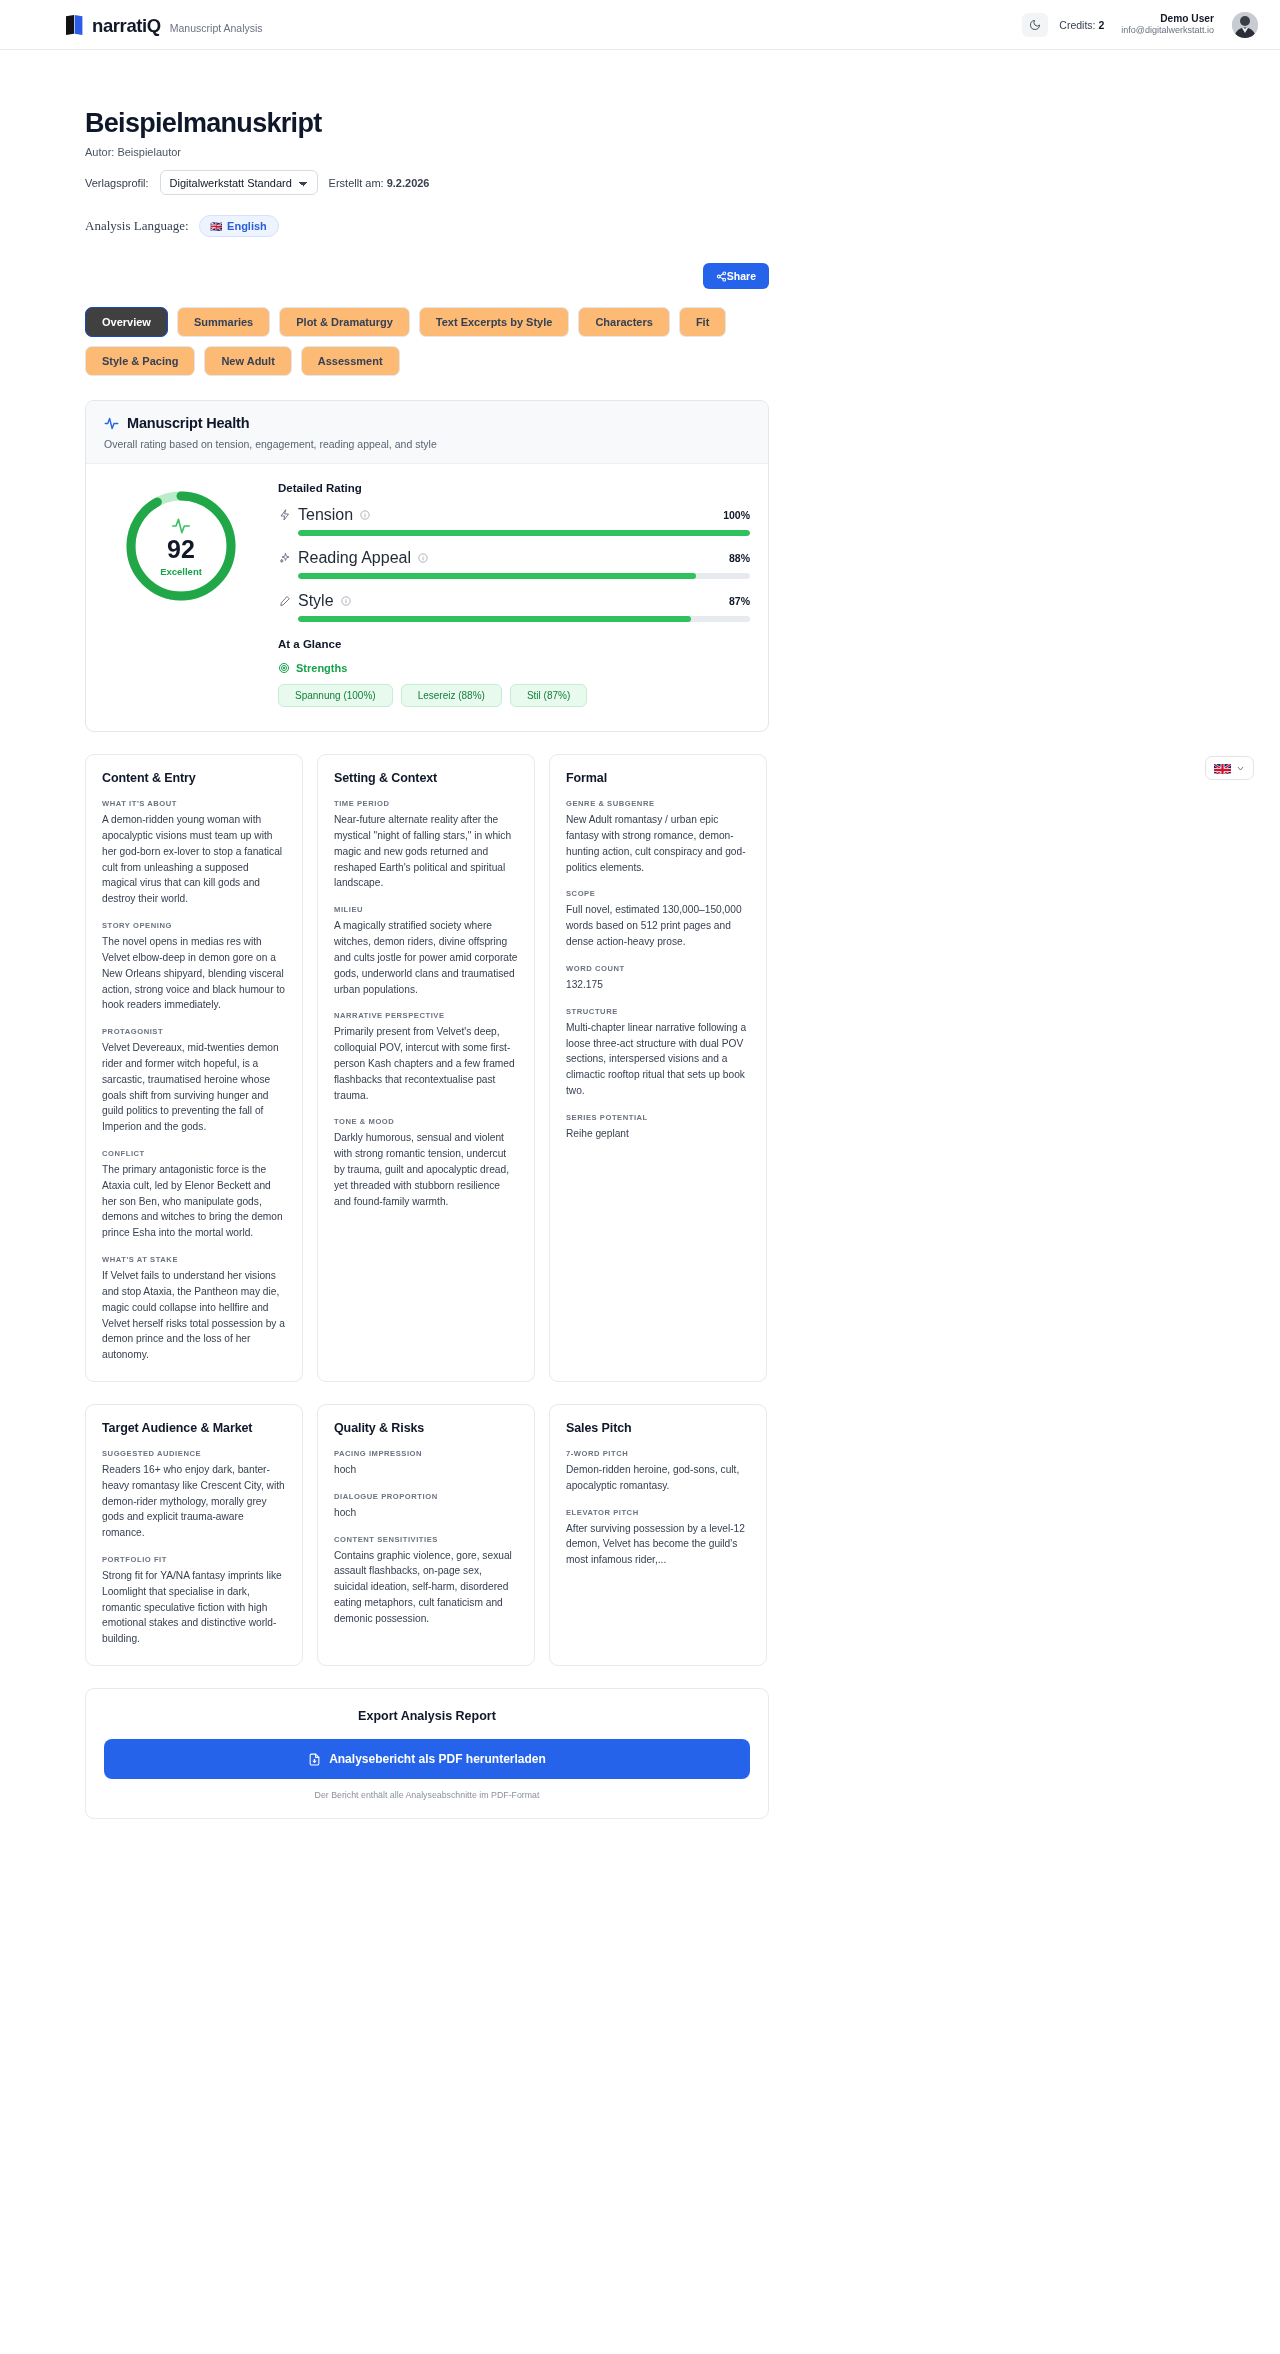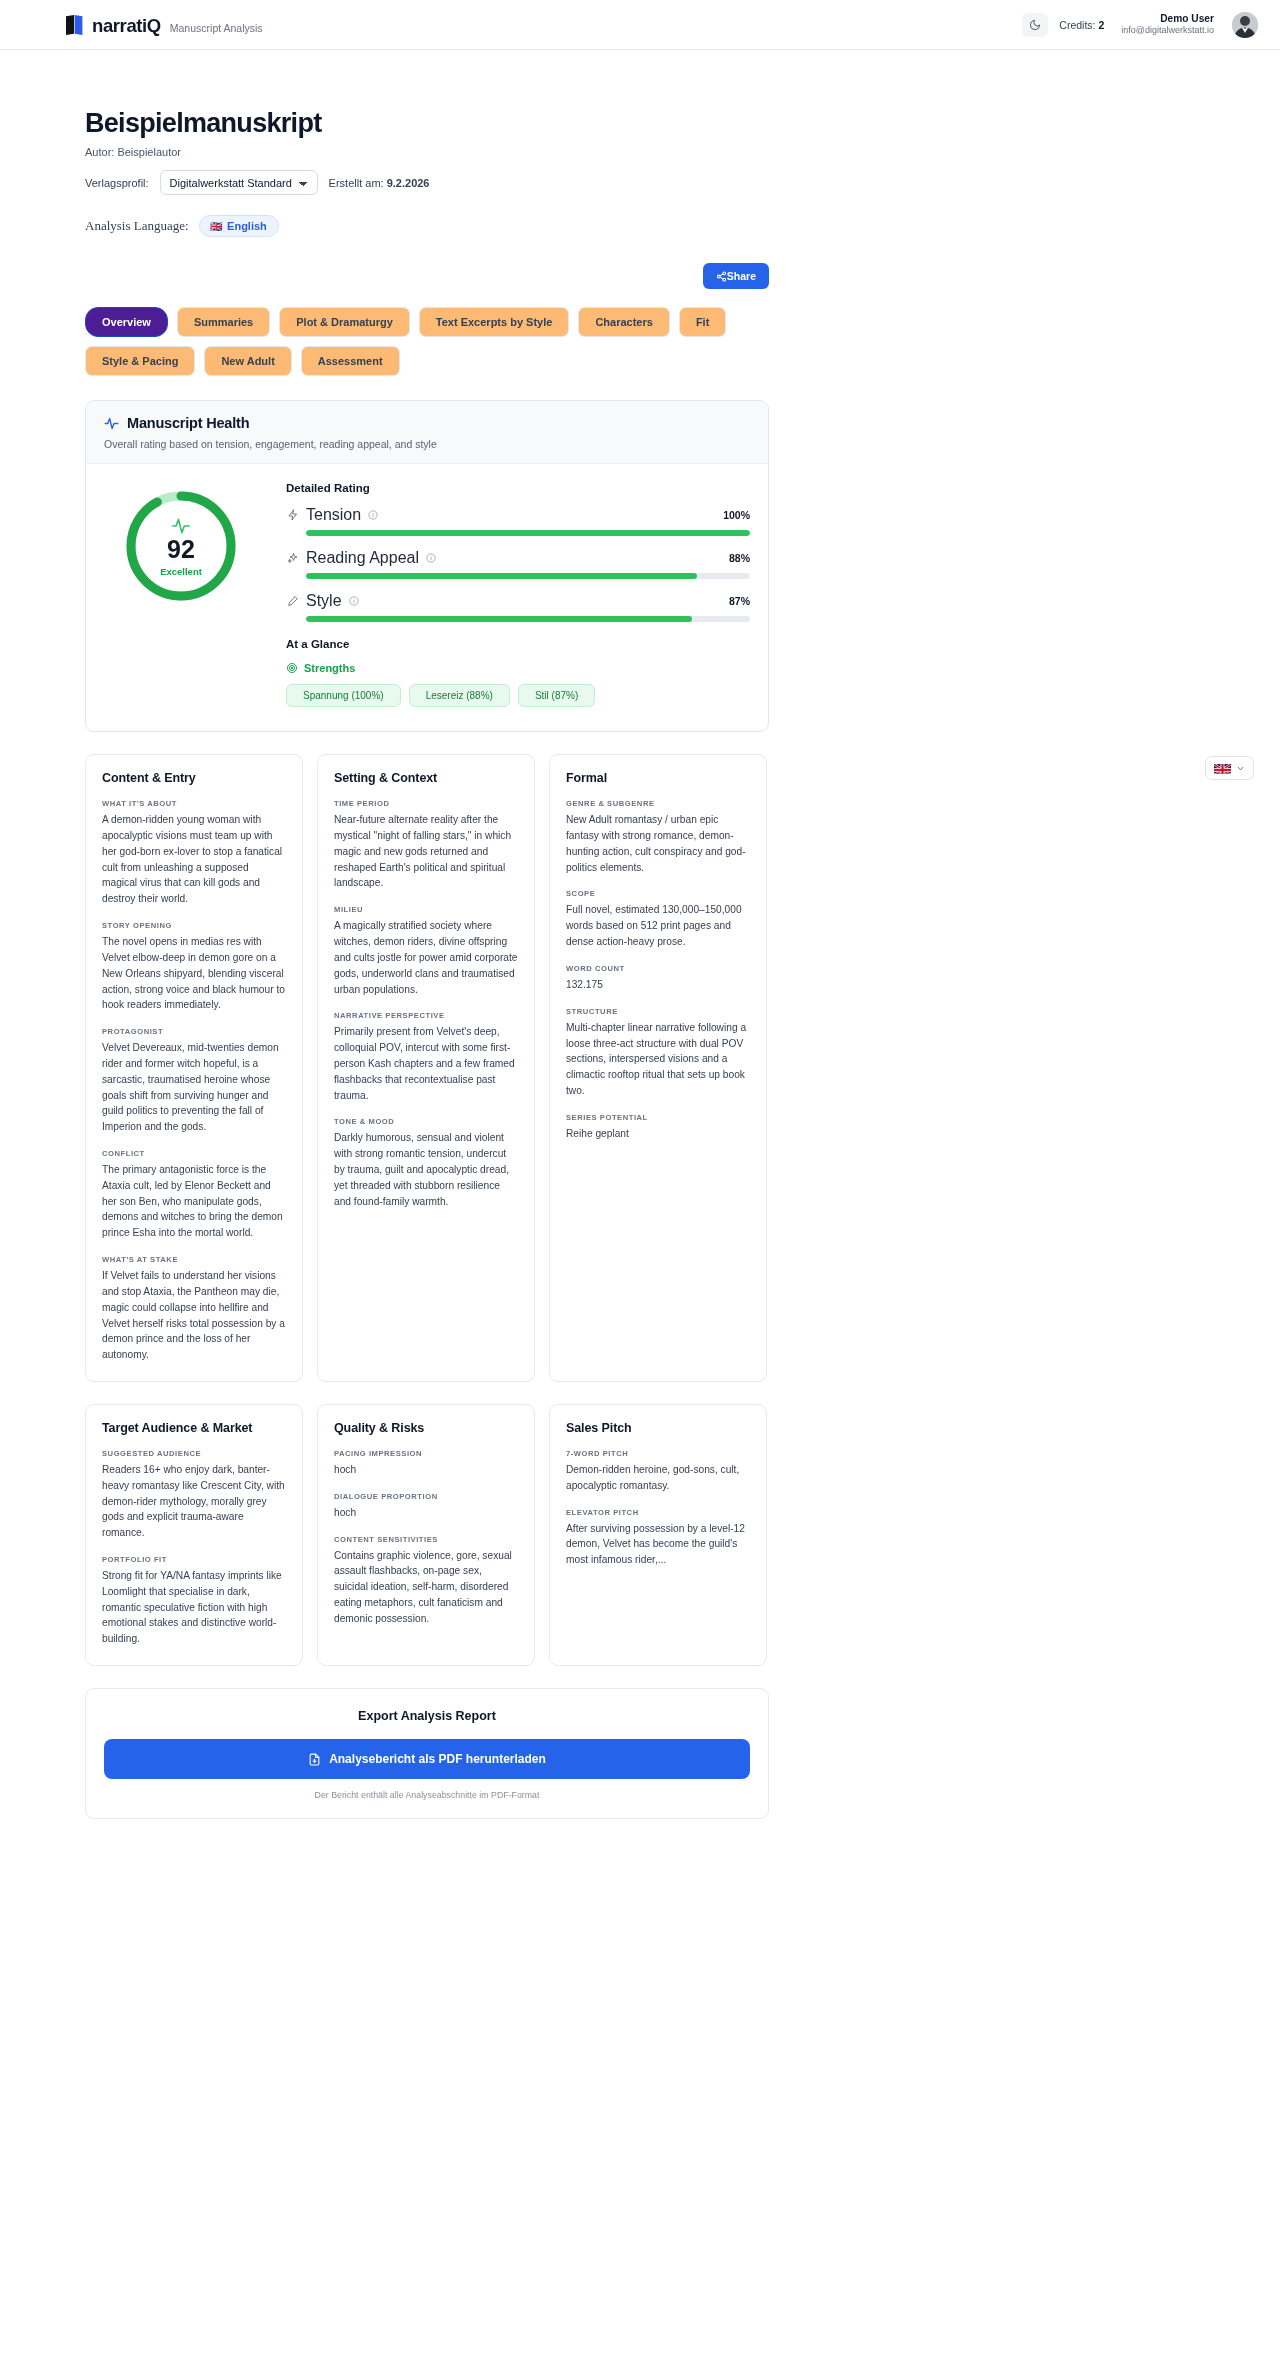--- a/index.html
+++ b/index.html
@@ -95,21 +95,21 @@
     padding: 7px 13px; cursor: pointer;
   }
 
   
   .tabs { display: flex; flex-wrap: wrap; gap: 9px; margin-top: 18px; }
   .tab {
     font-family: inherit; font-size: 11px; font-weight: 600; color: #344054;
     background: #fdba74; border: 1px solid #e3e6ea; border-radius: 7px;
     padding: 8px 16px; cursor: pointer; white-space: nowrap;
   }
-  .tab.active { background: #4c1d95; border-color: #1849c6; color: #fff; border-radius: 13px; }
+  .tab.active { background: #404040; border-color: #1849c6; color: #fff; }
 
   
   .health-card {
     margin-top: 24px; border: 1px solid #e3e6ea; border-radius: 9px;
     background: #fff; overflow: hidden;
   }
   .health-head { background: #f7f9fb; padding: 14px 18px 13px; border-bottom: 1px solid #eceff2; }
   .health-title { display: flex; align-items: center; gap: 8px; }
   .health-title h2 { font-size: 14.5px; font-weight: 700; color: #0f172a; letter-spacing: -0.2px; }
   .health-sub { font-size: 10.5px; color: #5b6472; margin-top: 7px; }
@@ -120,21 +120,21 @@
   .gauge { width: 116px; height: 116px; position: relative; }
   .gauge svg { display: block; }
   .gauge-inner {
     position: absolute; inset: 0; display: flex; flex-direction: column;
     align-items: center; justify-content: center; gap: 0;
   }
   .gauge-ico { margin-bottom: 1px; }
   .gauge-score { font-size: 25px; font-weight: 700; color: #111827; line-height: 1; }
   .gauge-label { font-size: 9.5px; font-weight: 600; color: #16a34a; margin-top: 4px; }
 
-  .ratings { flex: 1; min-width: 0; margin-left: 8px; }
+  .ratings { flex: 1; min-width: 0; }
   .ratings h3 { font-size: 11.5px; font-weight: 700; color: #0f172a; margin-bottom: 12px; }
 
   .rate-row { margin-bottom: 13px; }
   .rate-top { display: flex; align-items: center; gap: 7px; }
   .rate-ico { width: 13px; height: 13px; flex: 0 0 13px; display: flex; align-items: center; justify-content: center; }
   .rate-name { font-size: 16px; font-weight: 400; color: #1f2937; }
   .info-dot { width: 10px; height: 10px; flex: 0 0 10px; cursor: pointer; }
   .rate-pct { margin-left: auto; font-size: 10.5px; font-weight: 700; color: #111827; }
   .bar { height: 6px; border-radius: 4px; background: #e7eaee; margin-top: 6px; margin-left: 20px; overflow: hidden; }
   .bar > span { display: block; height: 100%; border-radius: 4px; background: #2fc15c; }

